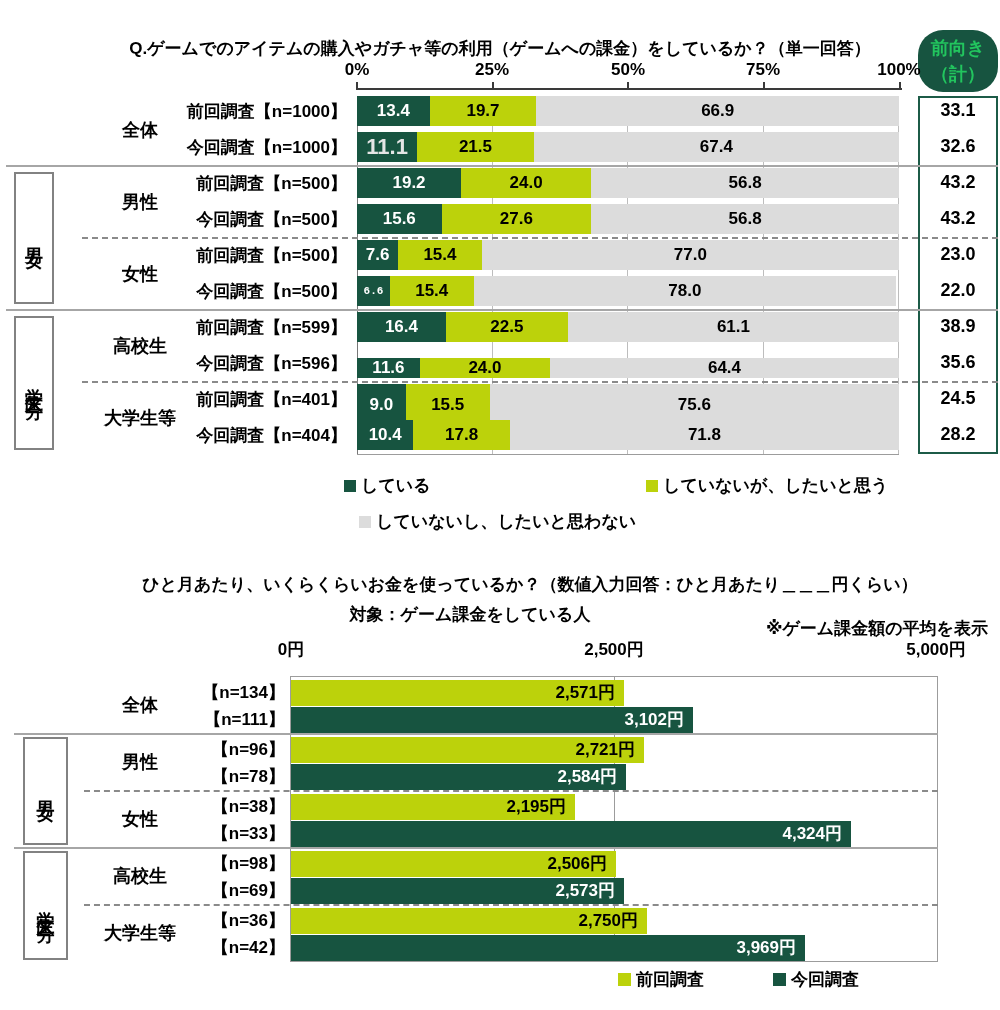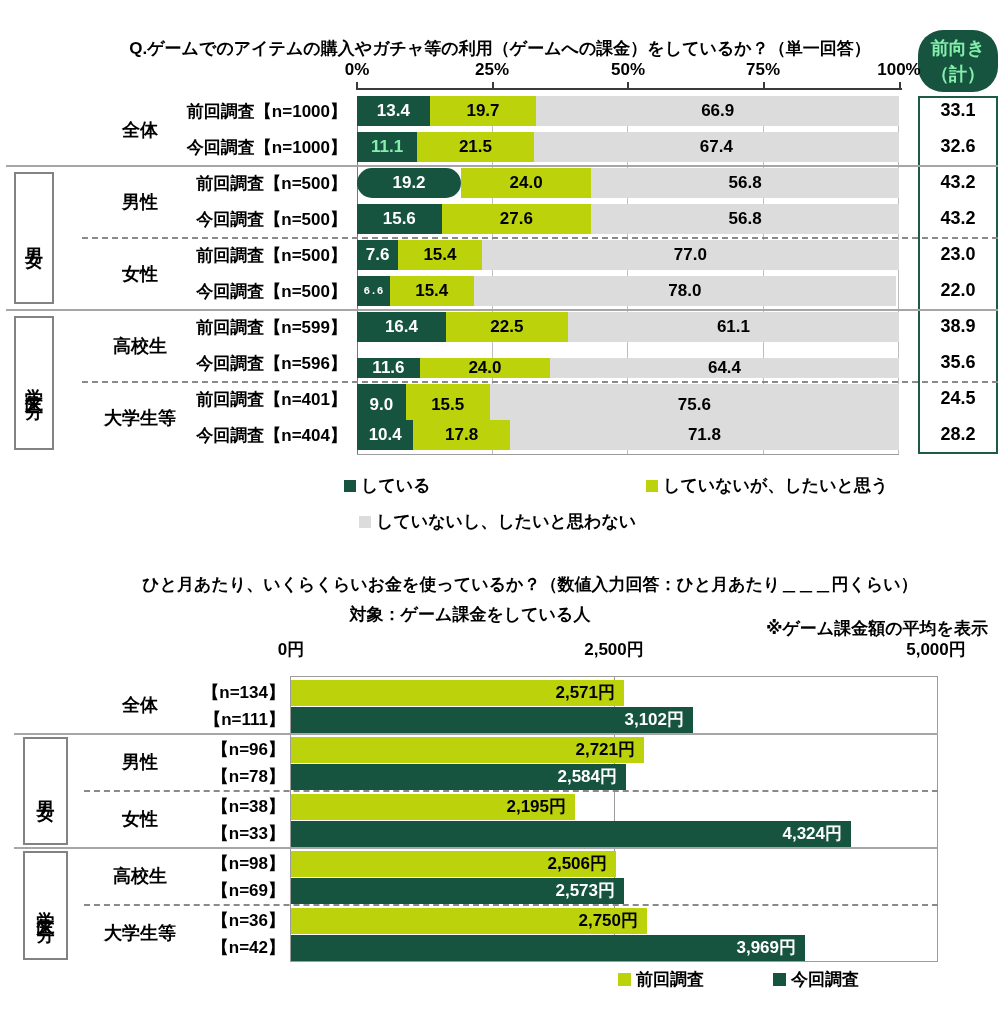--- a/index.html
+++ b/index.html
@@ -16,21 +16,21 @@
   .vbox{
     position:absolute;border:2px solid #828282;background:#fff;box-sizing:border-box;
     display:flex;align-items:center;justify-content:center;
   }
   .vtext{writing-mode:vertical-rl;text-orientation:upright;letter-spacing:5px;font-size:18px;line-height:1;}
   .sep-solid{position:absolute;height:0;border-top:2px solid #a6a6a6;}
   .sep-dashed{position:absolute;height:0;border-top:2px dashed #8a8a8a;}
   .legend-item{position:absolute;display:flex;align-items:center;gap:5px;font-size:17px;white-space:nowrap;}
   .sw{width:12px;height:12px;display:inline-block;flex:0 0 auto;}
   .sum-header{
-    position:absolute;color:#86efac;display:flex;flex-direction:column;align-items:center;justify-content:center;
+    position:absolute;color:#22c55e;display:flex;flex-direction:column;align-items:center;justify-content:center;
     font-size:18px;line-height:1.45;text-align:center;border-radius:25px;
   }
   .sum-box{position:absolute;box-sizing:border-box;border:2px solid #1c5b47;background:transparent;}
   .note{position:absolute;font-size:17px;}
 </style>
 </head>
 <body>
 
 <div id="page">
 
@@ -59,26 +59,26 @@
     <div class="grid" style="left:135px;height:358px;"></div>
     <div class="grid" style="left:270px;height:358px;"></div>
     <div class="grid" style="left:406px;height:358px;"></div>
     <div class="grid" style="left:541px;height:358px;"></div>
   <div style="position: absolute; left: 0px; top: 0px; width: 542px; height: 30px; display: flex;">
         <div style="width: 72.6px; background: rgb(23, 84, 64); color: rgb(255, 255, 255); display: flex; align-items: center; justify-content: center; font-size: 17px; white-space: nowrap;">13.4</div>
         <div style="width: 106.8px; background: rgb(188, 210, 11); color: rgb(0, 0, 0); display: flex; align-items: center; justify-content: center; font-size: 17px; white-space: nowrap;">19.7</div>
         <div style="width: 362.6px; background: rgb(220, 220, 220); color: rgb(0, 0, 0); display: flex; align-items: center; justify-content: center; font-size: 17px; white-space: nowrap;">66.9</div>
       </div>
       <div style="position: absolute; left: 0px; top: 36px; width: 542px; height: 30px; display: flex;">
-        <div style="width: 60.2px; background: rgb(23, 84, 64); color: #86efac; display: flex; align-items: center; justify-content: center; font-size: 17px; white-space: nowrap;">11.1</div>
+        <div style="width: 60.2px; background: rgb(23, 84, 64); color: #e5e5e5; display: flex; align-items: center; justify-content: center; font-size: 22px; white-space: nowrap;">11.1</div>
         <div style="width: 116.5px; background: rgb(188, 210, 11); color: rgb(0, 0, 0); display: flex; align-items: center; justify-content: center; font-size: 17px; white-space: nowrap;">21.5</div>
         <div style="width: 365.3px; background: rgb(220, 220, 220); color: rgb(0, 0, 0); display: flex; align-items: center; justify-content: center; font-size: 17px; white-space: nowrap;">67.4</div>
       </div>
       <div style="position: absolute; left: 0px; top: 72px; width: 542px; height: 30px; display: flex;">
-        <div style="width: 104.1px; background: rgb(23, 84, 64); color: rgb(255, 255, 255); display: flex; align-items: center; justify-content: center; font-size: 17px; white-space: nowrap; border-radius: 15px;">19.2</div>
+        <div style="width: 104.1px; background: rgb(23, 84, 64); color: rgb(255, 255, 255); display: flex; align-items: center; justify-content: center; font-size: 17px; white-space: nowrap;">19.2</div>
         <div style="width: 130.1px; background: rgb(188, 210, 11); color: rgb(0, 0, 0); display: flex; align-items: center; justify-content: center; font-size: 17px; white-space: nowrap;">24.0</div>
         <div style="width: 307.9px; background: rgb(220, 220, 220); color: rgb(0, 0, 0); display: flex; align-items: center; justify-content: center; font-size: 17px; white-space: nowrap;">56.8</div>
       </div>
       <div style="position: absolute; left: 0px; top: 108px; width: 542px; height: 30px; display: flex;">
         <div style="width: 84.6px; background: rgb(23, 84, 64); color: rgb(255, 255, 255); display: flex; align-items: center; justify-content: center; font-size: 17px; white-space: nowrap;">15.6</div>
         <div style="width: 149.6px; background: rgb(188, 210, 11); color: rgb(0, 0, 0); display: flex; align-items: center; justify-content: center; font-size: 17px; white-space: nowrap;">27.6</div>
         <div style="width: 307.9px; background: rgb(220, 220, 220); color: rgb(0, 0, 0); display: flex; align-items: center; justify-content: center; font-size: 17px; white-space: nowrap;">56.8</div>
       </div>
       <div style="position: absolute; left: 0px; top: 144px; width: 542px; height: 30px; display: flex;">
         <div style="width: 41.2px; background: rgb(23, 84, 64); color: rgb(255, 255, 255); display: flex; align-items: center; justify-content: center; font-size: 17px; white-space: nowrap;">7.6</div>

